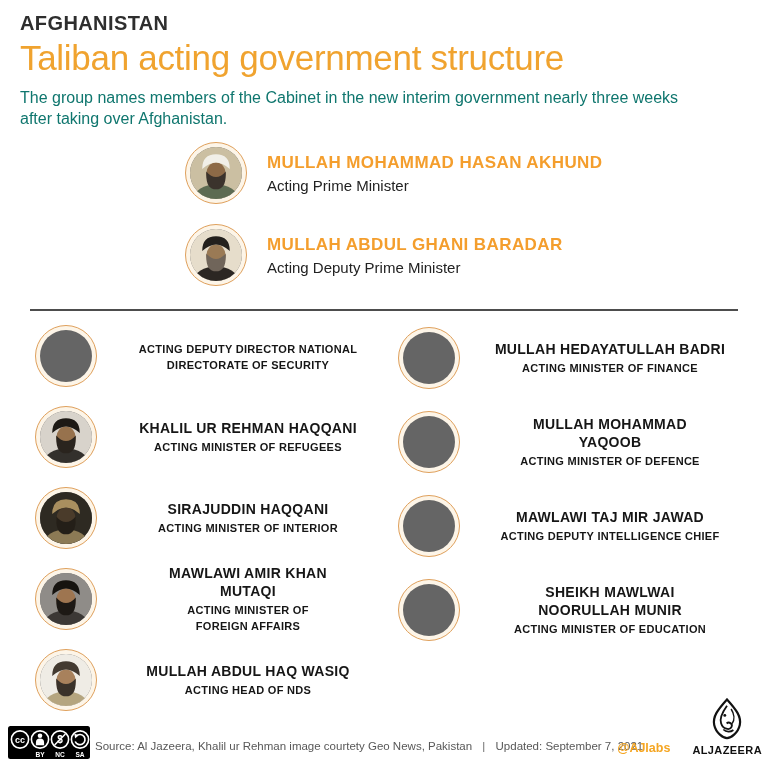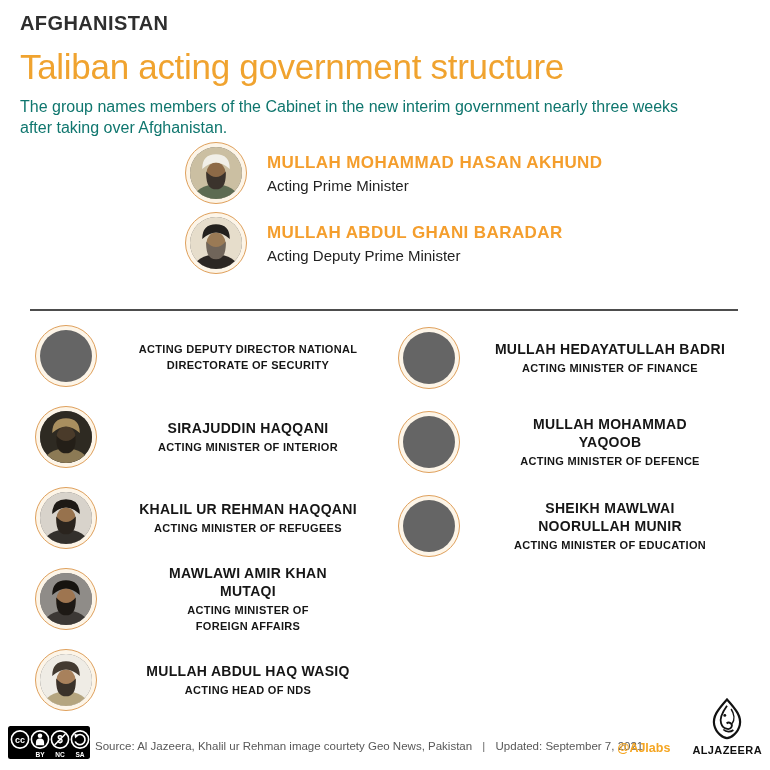--- a/index.html
+++ b/index.html
@@ -4,24 +4,24 @@
 <style>
   html,body{margin:0;padding:0;}
   body{
     width:770px;height:770px;background:#ffffff;
     font-family:"Liberation Sans", sans-serif;
     position:relative;overflow:hidden;
     -webkit-font-smoothing:antialiased;
   }
   .header{position:absolute;left:20px;top:12px;width:736px;}
   .kicker{font-size:20px;font-weight:bold;color:#2e2e2e;letter-spacing:.4px;}
-  .title{font-size:35px;color:#F0A32F;font-weight:400;margin-top:12px;letter-spacing:-.3px;}
+  .title{font-size:35px;color:#F0A32F;font-weight:400;margin-top:3px;letter-spacing:-.3px;}
   .subtitle{font-size:16px;color:#0f766e;margin-top:9px;line-height:1.33;white-space:pre-line;}
 
-  .leaders{position:absolute;left:185px;top:141px;display:flex;flex-direction:column;gap:6px;}
+  .leaders{position:absolute;left:185px;top:141px;display:flex;flex-direction:column;gap:18px;}
   .leader{display:flex;align-items:center;gap:20px;height:64px;}
   .leader-name{font-size:17px;font-weight:bold;color:#F49E2D;letter-spacing:.4px;}
   .leader-role{font-size:15px;color:#222;margin-top:4px;}
 
   .avatar-ring{width:62px;height:62px;border-radius:50%;border:1.6px solid #DFA05C;
     background:#FDF5E8;display:flex;align-items:center;justify-content:center;flex:none;box-sizing:border-box;}
   .avatar{width:52px;height:52px;border-radius:50%;overflow:hidden;background:#656565;flex:none;}
   .avatar svg{display:block;}
 
   .divider{position:absolute;left:30px;right:32px;top:309px;border-top:2px solid #4d4d4d;}
@@ -101,54 +101,54 @@
       </div>
       <div class="member-txt">
         <div class="member-role">ACTING DEPUTY DIRECTOR NATIONAL
 DIRECTORATE OF SECURITY</div>
       </div>
     </div>
     <div class="member">
       <div class="avatar-ring">
         <div class="avatar">
           <svg viewBox="0 0 64 64" width="52" height="52">
+            <rect width="64" height="64" fill="#d8d3cb"></rect>
+            <ellipse cx="32" cy="63" rx="27" ry="17" fill="#33302c"></ellipse>
+            <ellipse cx="32" cy="33" rx="12" ry="14" fill="#97724d"></ellipse>
+            <path d="M20 34 Q20 52 32 52 Q44 52 44 34 L44 30 Q38 37 32 37 Q26 37 20 30 Z" fill="#2a241e"></path>
+            <path d="M15 27 Q15 9 32 9 Q49 9 49 27 Q40 19 32 19 Q24 19 15 27 Z" fill="#1d1915"></path>
+          </svg>
+        </div>
+      </div>
+      <div class="member-txt">
+        <div class="member-name">KHALIL UR REHMAN HAQQANI</div>
+        <div class="member-role">ACTING MINISTER OF REFUGEES</div>
+      </div>
+    </div>
+    <div class="member">
+      <div class="avatar-ring">
+        <div class="avatar">
+          <svg viewBox="0 0 64 64" width="52" height="52">
             <rect width="64" height="64" fill="#2e2a22"></rect>
             <ellipse cx="32" cy="63" rx="27" ry="17" fill="#8c7a55"></ellipse>
             <ellipse cx="32" cy="33" rx="12" ry="14" fill="#4a3b2a"></ellipse>
             <path d="M20 34 Q20 52 32 52 Q44 52 44 34 L44 30 Q38 37 32 37 Q26 37 20 30 Z" fill="#241f18"></path>
             <path d="M15 27 Q15 9 32 9 Q49 9 49 27 Q40 19 32 19 Q24 19 15 27 Z" fill="#a98f5f"></path>
           </svg>
         </div>
       </div>
       <div class="member-txt">
         <div class="member-name">SIRAJUDDIN HAQQANI</div>
         <div class="member-role">ACTING MINISTER OF INTERIOR</div>
       </div>
     </div>
     <div class="member">
       <div class="avatar-ring">
         <div class="avatar">
           <svg viewBox="0 0 64 64" width="52" height="52">
-            <rect width="64" height="64" fill="#d8d3cb"></rect>
-            <ellipse cx="32" cy="63" rx="27" ry="17" fill="#33302c"></ellipse>
-            <ellipse cx="32" cy="33" rx="12" ry="14" fill="#97724d"></ellipse>
-            <path d="M20 34 Q20 52 32 52 Q44 52 44 34 L44 30 Q38 37 32 37 Q26 37 20 30 Z" fill="#2a241e"></path>
-            <path d="M15 27 Q15 9 32 9 Q49 9 49 27 Q40 19 32 19 Q24 19 15 27 Z" fill="#1d1915"></path>
-          </svg>
-        </div>
-      </div>
-      <div class="member-txt">
-        <div class="member-name">KHALIL UR REHMAN HAQQANI</div>
-        <div class="member-role">ACTING MINISTER OF REFUGEES</div>
-      </div>
-    </div>
-    <div class="member">
-      <div class="avatar-ring">
-        <div class="avatar">
-          <svg viewBox="0 0 64 64" width="52" height="52">
             <rect width="64" height="64" fill="#8f8c88"></rect>
             <ellipse cx="32" cy="63" rx="27" ry="17" fill="#3c3835"></ellipse>
             <ellipse cx="32" cy="33" rx="12" ry="14" fill="#9e7550"></ellipse>
             <path d="M20 34 Q20 52 32 52 Q44 52 44 34 L44 30 Q38 37 32 37 Q26 37 20 30 Z" fill="#1d1915"></path>
             <path d="M15 27 Q15 9 32 9 Q49 9 49 27 Q40 19 32 19 Q24 19 15 27 Z" fill="#16130f"></path>
           </svg>
         </div>
       </div>
       <div class="member-txt">
         <div class="member-name">MAWLAWI AMIR KHAN
@@ -186,20 +186,29 @@
       </div>
     </div>
     <div class="member">
       <div class="avatar-ring">
         <div class="avatar" style="background: rgb(101, 101, 101);"></div>
       </div>
       <div class="member-txt">
         <div class="member-name">MULLAH MOHAMMAD
 YAQOOB</div>
         <div class="member-role">ACTING MINISTER OF DEFENCE</div>
+      </div>
+    </div>
+    <div class="member">
+      <div class="avatar-ring">
+        <div class="avatar" style="background: rgb(101, 101, 101);"></div>
+      </div>
+      <div class="member-txt">
+        <div class="member-name">MAWLAWI TAJ MIR JAWAD</div>
+        <div class="member-role">ACTING DEPUTY INTELLIGENCE CHIEF</div>
       </div>
     </div>
     <div class="member">
       <div class="avatar-ring">
         <div class="avatar" style="background: rgb(101, 101, 101);"></div>
       </div>
       <div class="member-txt">
         <div class="member-name">SHEIKH MAWLWAI
 NOORULLAH MUNIR</div>
         <div class="member-role">ACTING MINISTER OF EDUCATION</div>

